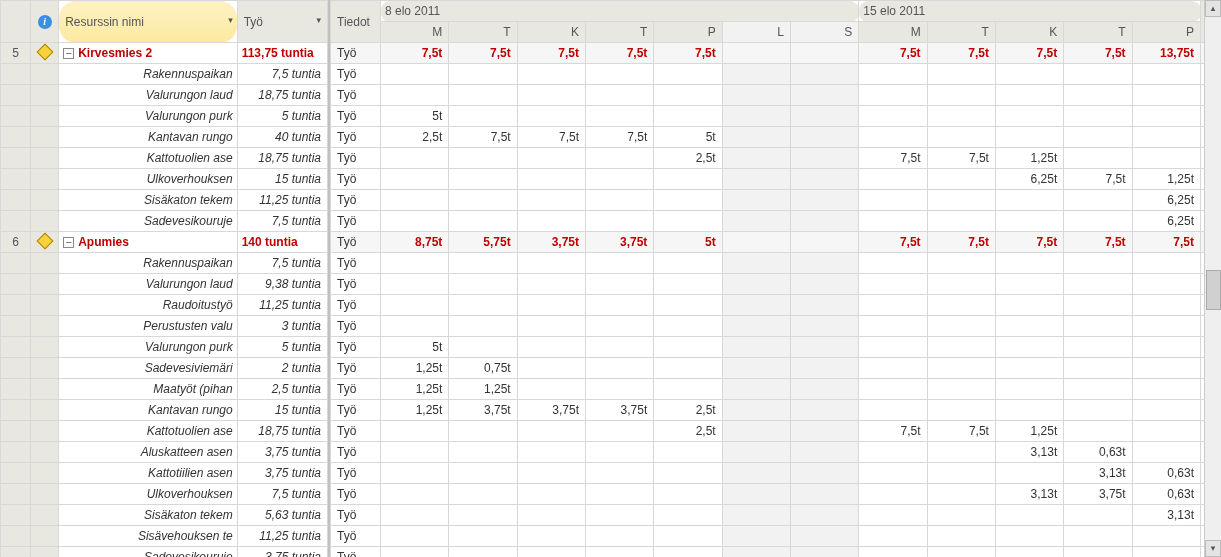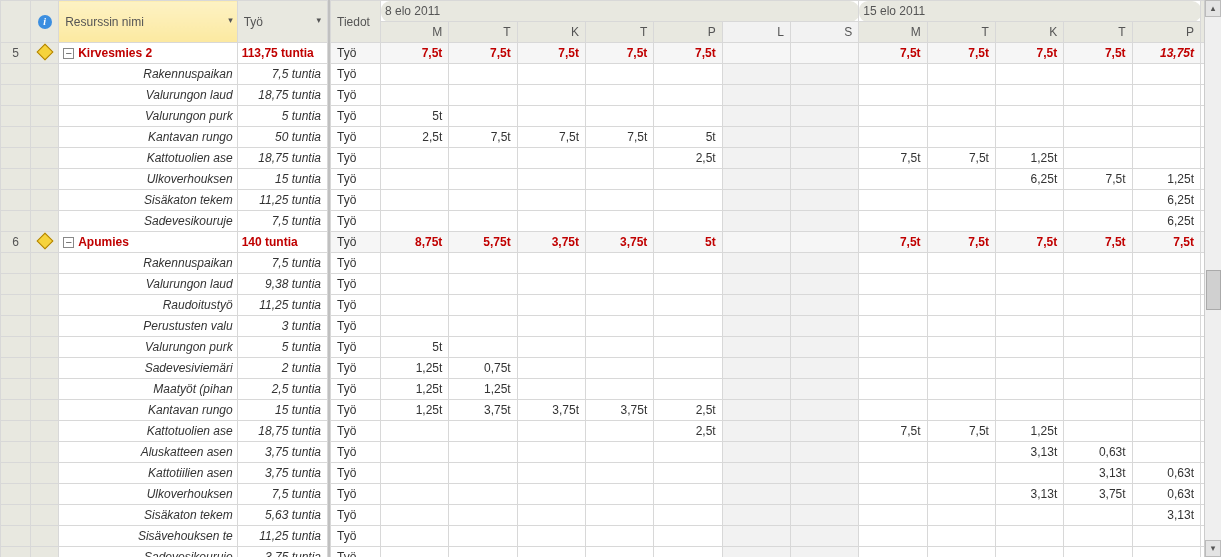--- a/index.html
+++ b/index.html
@@ -28,21 +28,21 @@
   }
   .hdr {
     background: #e8e8e0;
     font-weight: normal;
     text-align: center;
     color: #555;
   }
   .left-pane .hdr { height: 42px; }
   .col-num { width: 30px; text-align: center; background:#e8e8e0; color:#555;}
   .col-ind { width: 28px; text-align: center; background:#e8e8e0;}
-  .col-name { width: 178px; }
+  .col-name { width: 178px; border-radius: 17px; }
   .col-work { width: 90px; text-align: left; padding-right:6px;}
   .name-hdr {
     background: linear-gradient(#fdf2c4,#fce9a0);
     text-align: left;
     padding-left: 6px;
     font-weight: normal;
   }
   .work-hdr { text-align: left; padding-left: 6px; }
   .dd { float: right; font-size: 9px; color:#555; }
   .info-icon {
@@ -61,21 +61,21 @@
   .toggle { color:#555; font-weight:normal; display:inline-block; width:11px; height:11px; border:1px solid #888; line-height:9px; text-align:center; font-size:11px; margin-right:4px; background:#fff;}
   .child-name { padding-left: 28px; font-style: italic; color:#333; text-align:right;}
   .child-work { font-style: italic; text-align:right; padding-right:6px;}
   .right-pane table th, .right-pane table td { text-align:right; padding-right:6px; }
   .tiedot-col { width:50px; text-align:left !important; padding-left:6px !important;margin-top:42px;}
   .day-col { width:64px; }
   .weekend { background:#f2f2f2; }
   .week-hdr { text-align:left !important; padding-left:4px !important;border-radius:9px; }
   .grp-row td { color:#c00000; font-weight:bold; background:#f6f6f6;}
   .grp-row td.tiedot-col { color:#333; font-weight:normal;}
-  .red { color:#c00000; font-weight:bold;font-style:italic;}
+  .red { color:#c00000; font-weight:bold;}
   .scrollbar-v {
     position:absolute; right:0; top:0; width:17px; height:557px;
     background:#efefef; border-left:1px solid #ccc;
   }
   .scrollbar-v .btn {
     height:17px; background:#e4e4e4; border:1px solid #bbb;
     text-align:center; font-size:9px; line-height:15px; color:#555;
   }
   .scrollbar-v .thumb {
     position:absolute; top:270px; height:40px; width:15px; left:1px;
@@ -126,21 +126,21 @@
           <tr>
             <td class="col-num"></td>
             <td class="col-ind"></td>
             <td class="col-name child-name">Valurungon purk</td>
             <td class="col-work child-work">5 tuntia</td>
           </tr>
           <tr>
             <td class="col-num"></td>
             <td class="col-ind"></td>
             <td class="col-name child-name">Kantavan rungo</td>
-            <td class="col-work child-work">50 tuntia</td>
+            <td class="col-work child-work">40 tuntia</td>
           </tr>
           <tr>
             <td class="col-num"></td>
             <td class="col-ind"></td>
             <td class="col-name child-name">Kattotuolien ase</td>
             <td class="col-work child-work">18,75 tuntia</td>
           </tr>
           <tr>
             <td class="col-num"></td>
             <td class="col-ind"></td>

